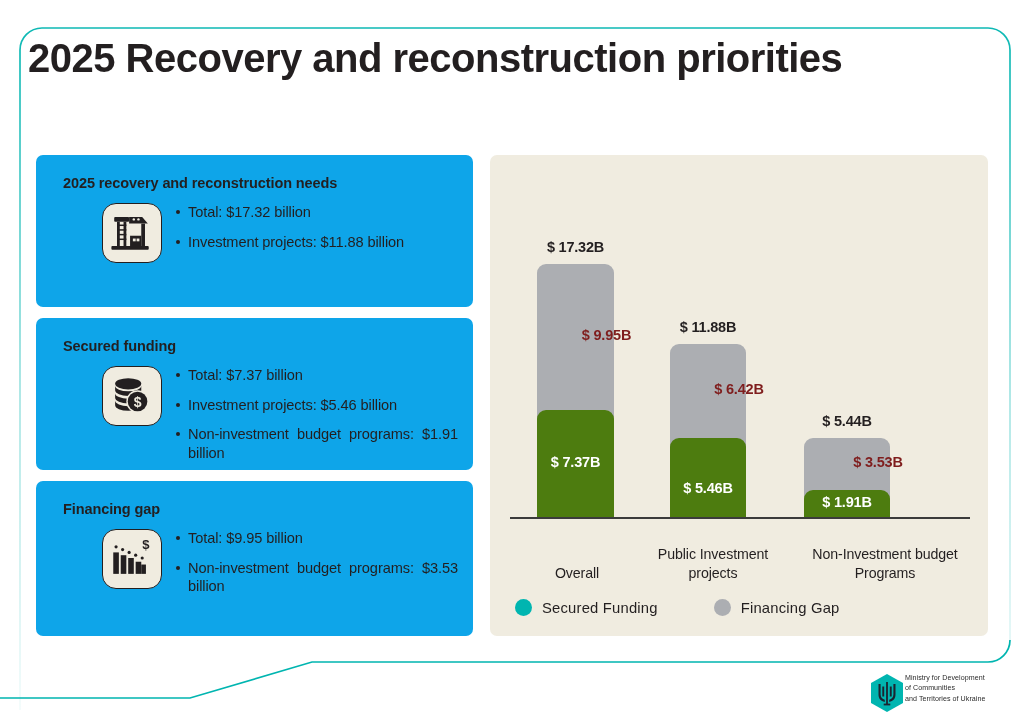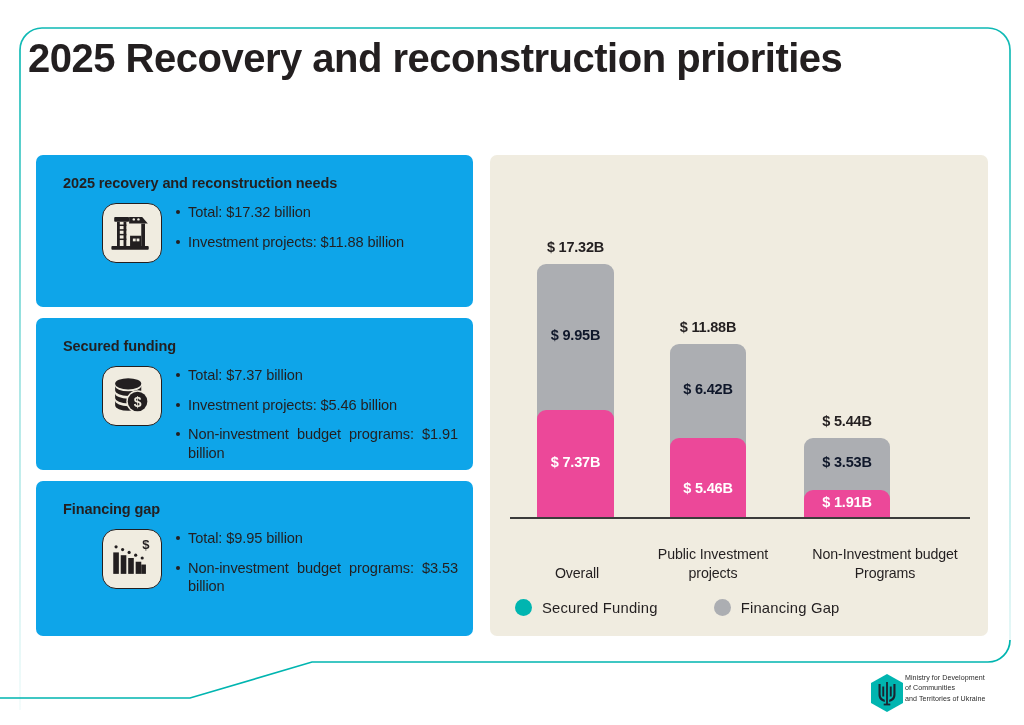--- a/index.html
+++ b/index.html
@@ -78,27 +78,27 @@
   #plot{
     position:absolute;left:0;top:0;width:498px;height:481px;
   }
 
   .bar-group{position:absolute;bottom:118px;}
   .seg{
     position:absolute;left:0;width:100%;
     box-sizing:border-box;
   }
   .seg-gap{background:#acaeb2;border-radius:9px 9px 0 0;}
-  .seg-sec{background:#ec4899;border-radius:9px 9px 0 0;padding-left:48px;}
+  .seg-sec{background:#4d7c0f;border-radius:9px 9px 0 0;padding-left:48px;}
   .seg-label{
     position:absolute;left:0;width:100%;
     text-align:center;font-size:14.5px;font-weight:700;
     letter-spacing:-0.2px;
   }
-  .lbl-gap{color:#0f172a;}
+  .lbl-gap{color:#7f1d1d;padding-left:31px;}
   .lbl-sec{color:#ffffff;}
   .bar-total{
     position:absolute;left:-30px;width:calc(100% + 60px);
     text-align:center;font-size:14.5px;font-weight:700;color:#231f20;
     letter-spacing:-0.2px;
   }
   .axis-line{
     position:absolute;left:20px;right:18px;bottom:117px;
     height:1.6px;background:#3b3b3b;
   }

